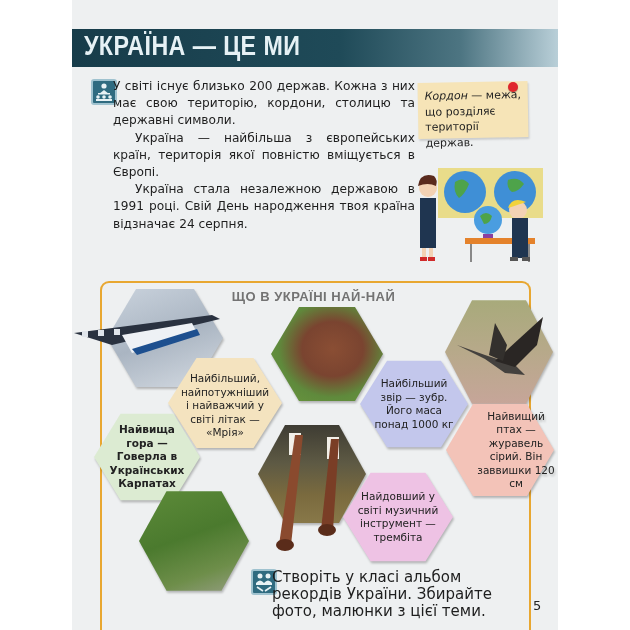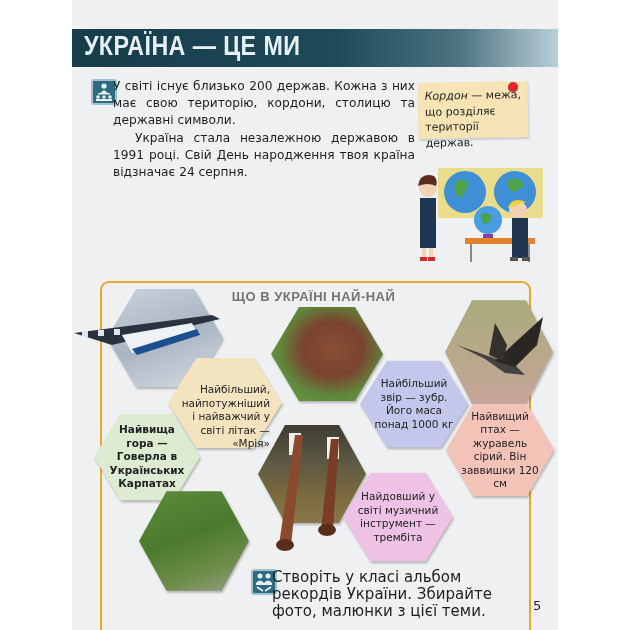--- a/index.html
+++ b/index.html
@@ -46,20 +46,21 @@
       <rect x="5" y="12" width="12" height="1.5" fill="#e8f2f5"></rect>
       <circle cx="5" cy="16" r="1.8" fill="#e8f2f5"></circle>
       <circle cx="11" cy="16" r="1.8" fill="#e8f2f5"></circle>
       <circle cx="17" cy="16" r="1.8" fill="#e8f2f5"></circle>
       <rect x="3" y="18" width="16" height="2" fill="#e8f2f5"></rect>
     </svg>
 </div>
 
 <div class="body-text">
   <p>У світі існує близько 200 держав. Кожна з них має свою територію, кордони, столицю та державні символи.</p>
+  <p class="indent">Україна — найбільша з європейських країн, територія якої повністю вміщується в Європі.</p>
   <p class="indent">Україна стала незалежною державою в 1991 році. Свій День народження твоя країна відзначає 24 серпня.</p>
 </div>
 
 <div class="note">
   <i>Кордон</i><span> — межа, що розділяє території держав.</span>
 </div>
 <div class="pin"></div>
 
 <svg class="illus" viewBox="0 0 140 115">
   <rect x="28" y="18" width="105" height="50" fill="#e9dc8a"></rect>
@@ -111,31 +112,31 @@
   <div class="hex" style="left:0;top:0;width:108px;height:110px;background:linear-gradient(180deg,#a7aa7a 0%,#b7a98a 50%,#c7a59a 100%);"></div>
 </div>
 <svg style="position:absolute;left:455px;top:315px;width:95px;height:75px;" viewBox="0 0 95 75">
   <path d="M2 30 L30 40 L60 50 L70 60 L50 58 L30 44 Z" fill="#44413e"></path>
   <path d="M40 46 L88 2 L82 30 L60 52 Z" fill="#2a2624"></path>
   <path d="M34 40 L40 8 L52 30 L48 46 Z" fill="#33302d"></path>
 </svg>
 
 <div class="hex-wrap" style="left:168px;top:355px;width:114px;height:96px;">
   <div class="hex" style="left:0;top:0;width:114px;height:96px;background:#f4e3bf;"></div>
-  <div class="hex-text" style="left:0;top:14px;width:114px;height:96px;text-align:right;">Найбільший, найпотужніший і найважчий у світі літак — «Мрія»</div>
+  <div class="hex-text" style="left:0;top:3px;width:114px;height:96px;">Найбільший, найпотужніший і найважчий у світі літак — «Мрія»</div>
 </div>
 
 <div class="hex-wrap" style="left:360px;top:358px;width:108px;height:92px;">
   <div class="hex" style="left:0;top:0;width:108px;height:92px;background:#c3c7ec;"></div>
   <div class="hex-text" style="left:0;top:0;width:108px;height:92px;">Найбільший звір — зубр. Його маса понад 1000 кг</div>
 </div>
 
 <div class="hex-wrap" style="left:446px;top:401px;width:108px;height:98px;">
   <div class="hex" style="left:0;top:0;width:108px;height:98px;background:#f3c3b8;"></div>
-  <div class="hex-text" style="left:0;top:0;width:108px;height:98px;">Найвищий птах — журавель сірий. Він заввишки 120 см</div>
+  <div class="hex-text" style="left:16px;top:0;width:108px;height:98px;">Найвищий птах — журавель сірий. Він заввишки 120 см</div>
 </div>
 
 <div class="hex-wrap" style="left:94px;top:411px;width:106px;height:92px;font-weight:bold;">
   <div class="hex" style="left:0;top:0;width:106px;height:92px;background:#dcebd2;"></div>
   <div class="hex-text" style="left:0;top:0;width:106px;height:92px;">Найвища гора — Говерла в Українських Карпатах</div>
 </div>
 
 <div class="hex-wrap" style="left:139px;top:488px;width:110px;height:106px;">
   <div class="hex" style="left:0;top:0;width:110px;height:106px;background:linear-gradient(160deg,#5e8c3a 0%,#4b7a2e 45%,#6e8e4a 75%,#9aa08a 100%);"></div>
 </div>

